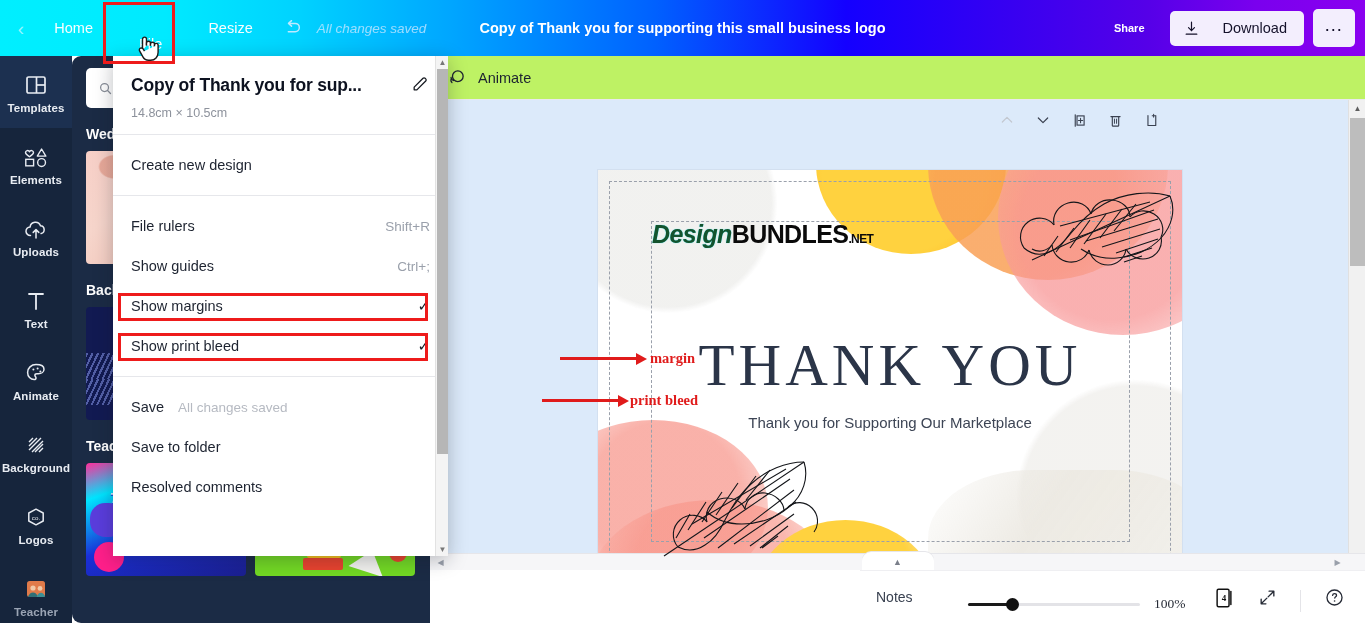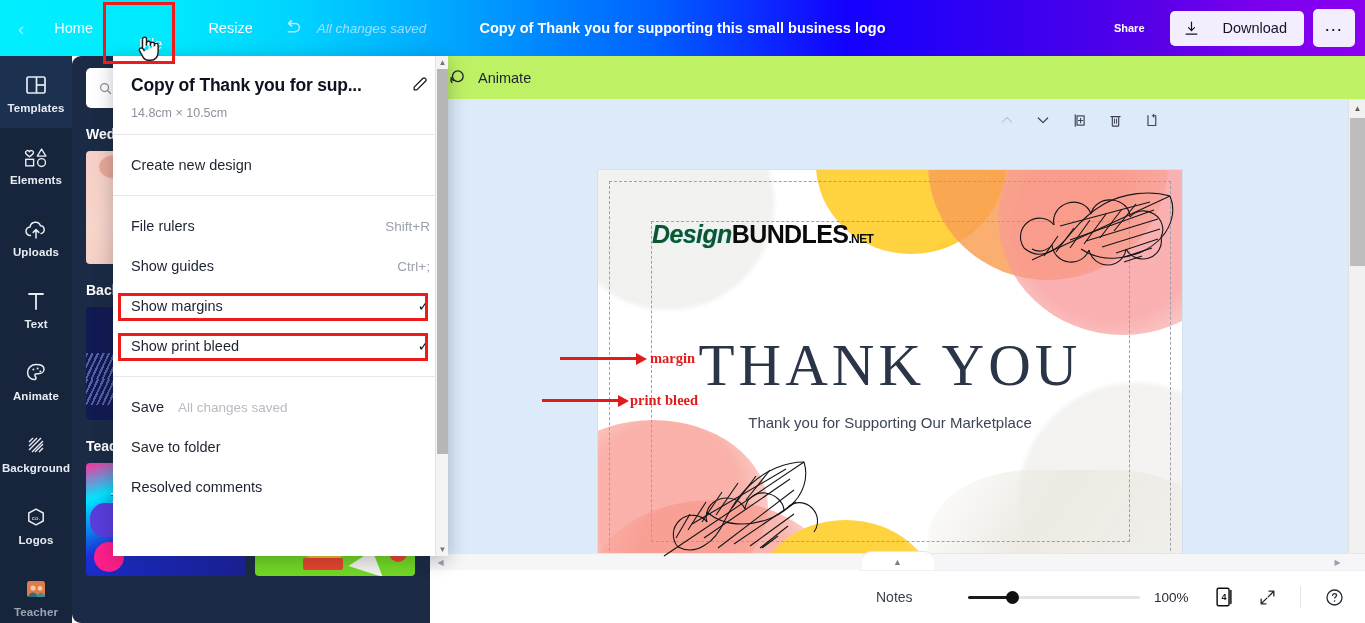--- a/index.html
+++ b/index.html
@@ -269,21 +269,21 @@
     box-shadow:0 -1px 0 #e6e6ea;
   }
 
   
   .bottombar {
     position:absolute; left:430px; right:0; bottom:0; height:53px;
     background:#fff; display:flex; align-items:center; padding:0 16px;
     border-top:1px solid #efeff2;
   }
   .notes { font-size:14px; color:#394150; cursor:pointer; }
-  .zoom-wrap { margin-left:auto; display:flex; align-items:center; gap:14px; }
+  .zoom-wrap { margin-left:auto; display:flex; align-items:flex-end; gap:14px;font-family:Liberation Serif, serif; }
   .slider { position:relative; width:172px; height:16px; cursor:pointer; }
   .slider .track { position:absolute; left:0; right:0; top:7px; height:3px;
     background:#e3e3e7; border-radius:2px; }
   .slider .fill { position:absolute; left:0; top:7px; width:44px; height:3px;
     background:#1a1a1a; border-radius:2px; }
   .slider .knob { position:absolute; left:38px; top:2px; width:13px; height:13px;
     border-radius:50%; background:#111; }
   .zoom-val { font-size:13.5px; color:#262b36; width:42px; }
   .pgbtn { width:28px; height:28px; display:flex; align-items:center;
     justify-content:center; cursor:pointer; position:relative; }

